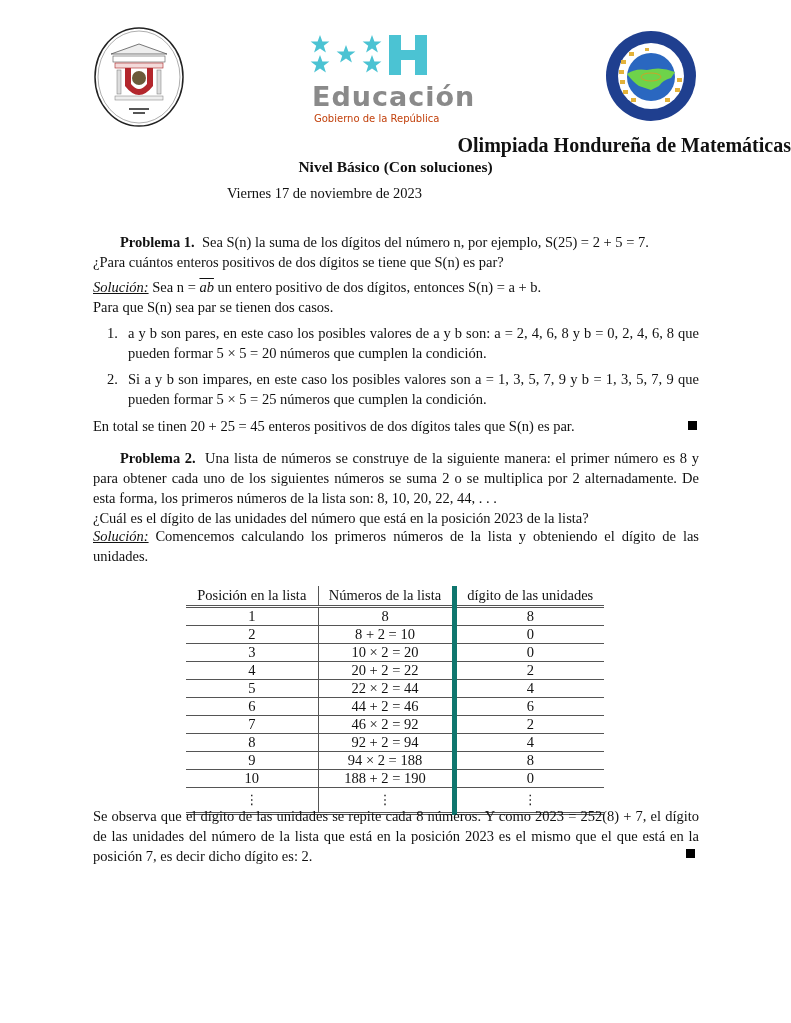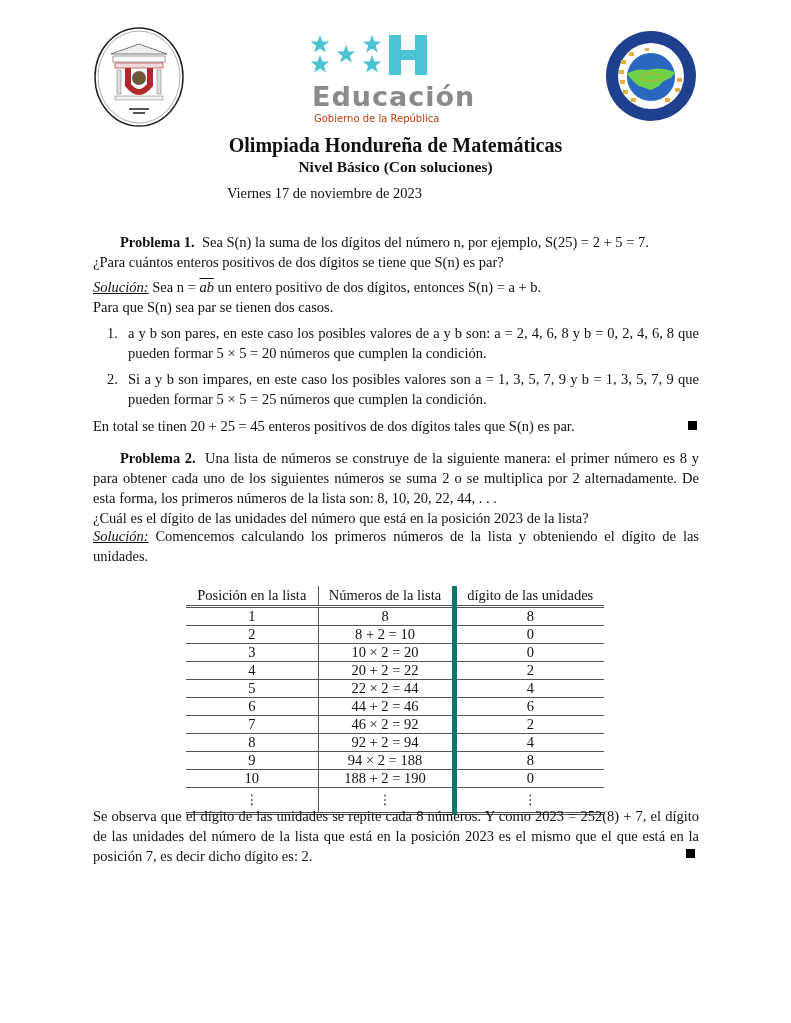--- a/index.html
+++ b/index.html
@@ -21,21 +21,21 @@
     font-family: "DejaVu Sans", sans-serif; font-weight: bold; font-size: 27px;
     color: #8a8a8a; letter-spacing: 1px;
   }
   .edu-sub {
     position: absolute; left: 6px; top: 80px;
     font-family: "DejaVu Sans", sans-serif; font-size: 10px; color: #c2410c;
   }
 
   
   .title {
-    position: absolute; left: 0; width: 791px; top: 134px; text-align: center;
+    position: absolute; left: 0; width: 791px; top: 134px; text-align: right;
     font-family: "Liberation Serif", serif; font-weight: bold; font-size: 20px;
   }
   .subtitle {
     position: absolute; left: 0; width: 791px; top: 158px; text-align: center;
     font-family: "Liberation Serif", serif; font-weight: bold; font-size: 15.5px;
   }
   .date {
     position: absolute; left: 0; width: 649px; top: 185px; text-align: center;
     font-family: "Liberation Serif", serif; font-size: 14.5px;
   }

